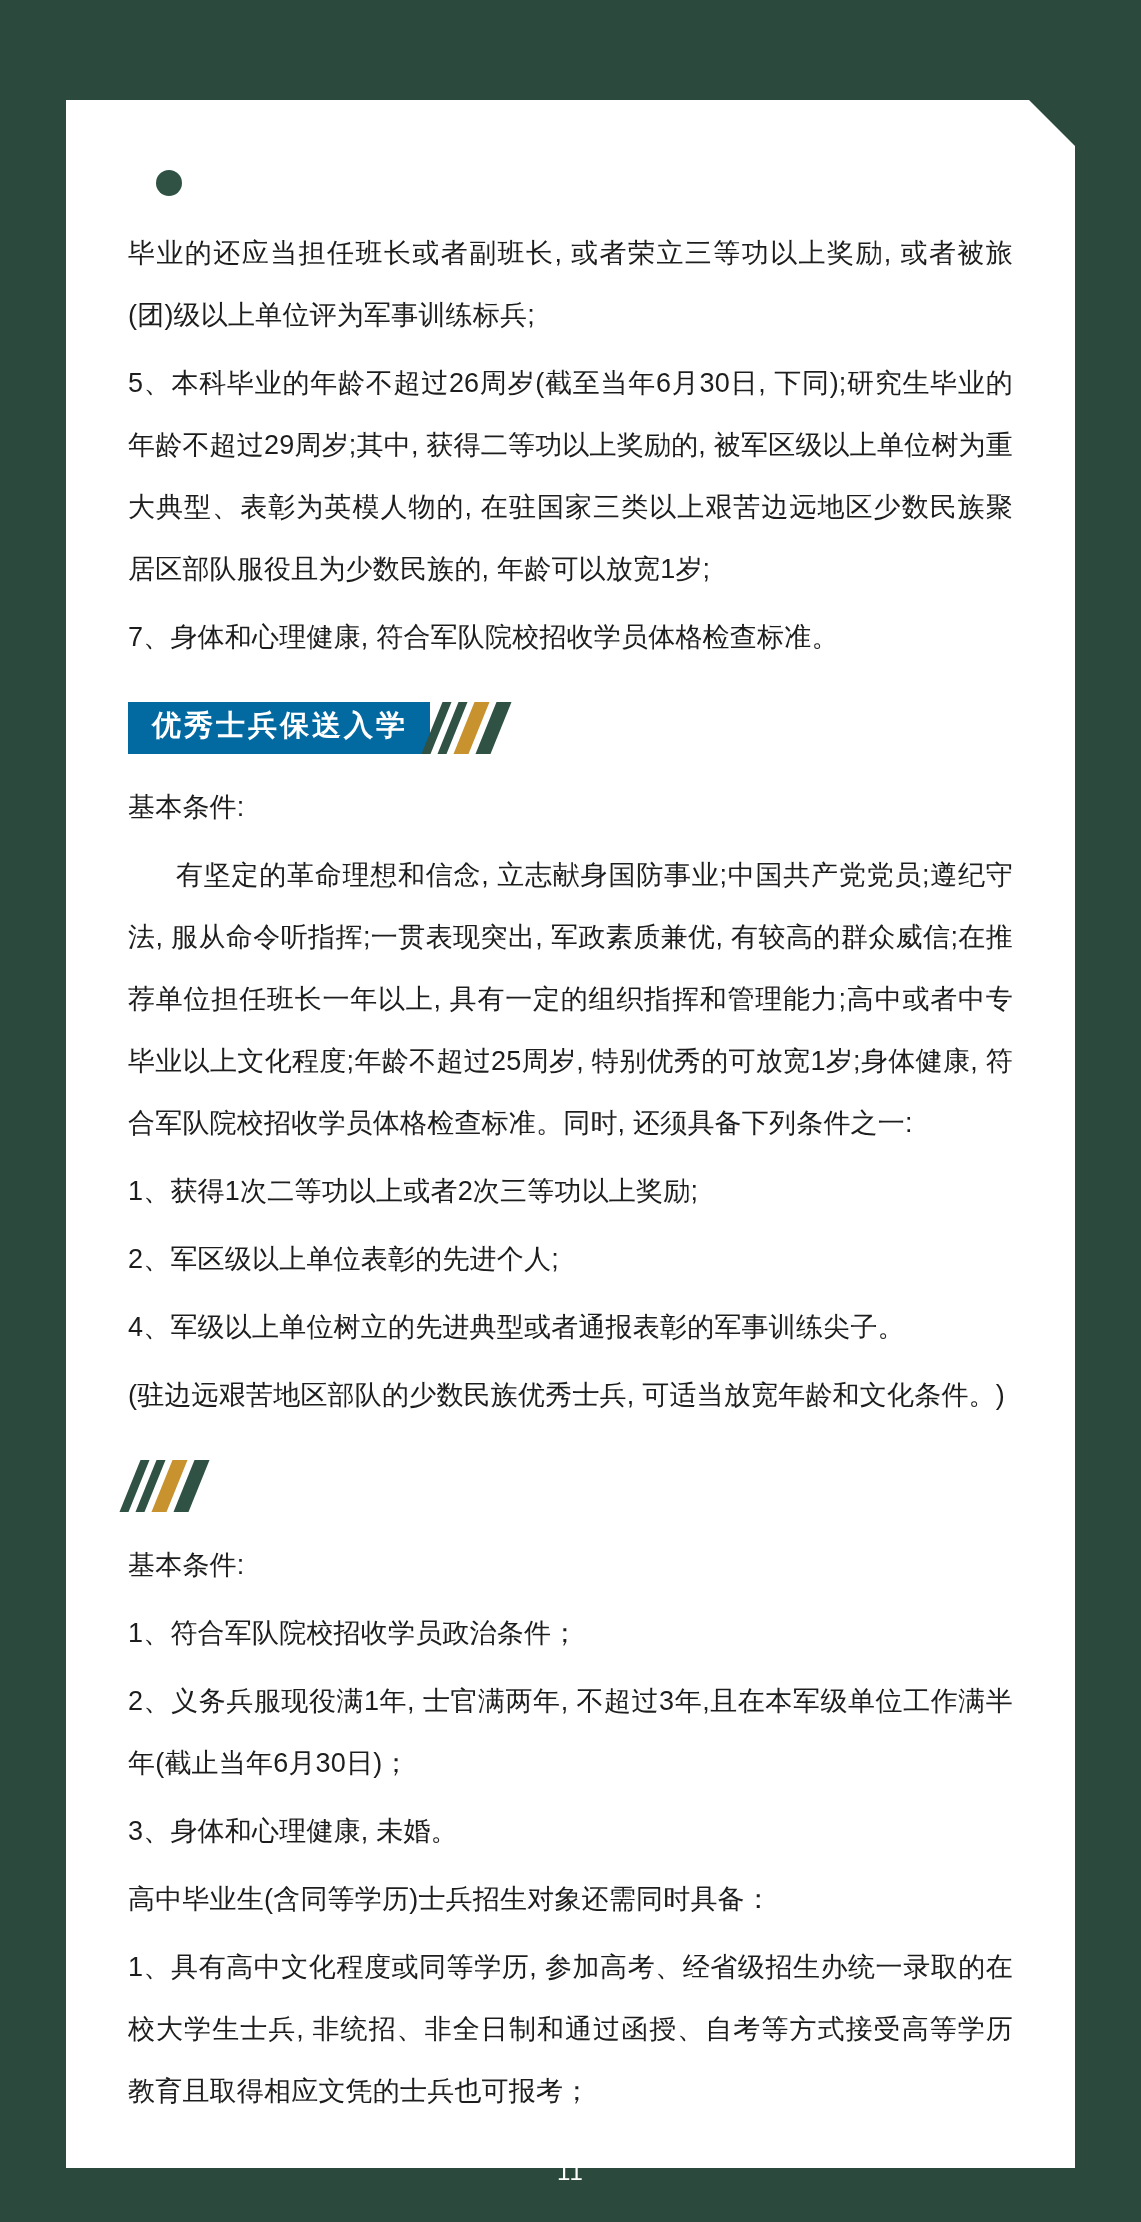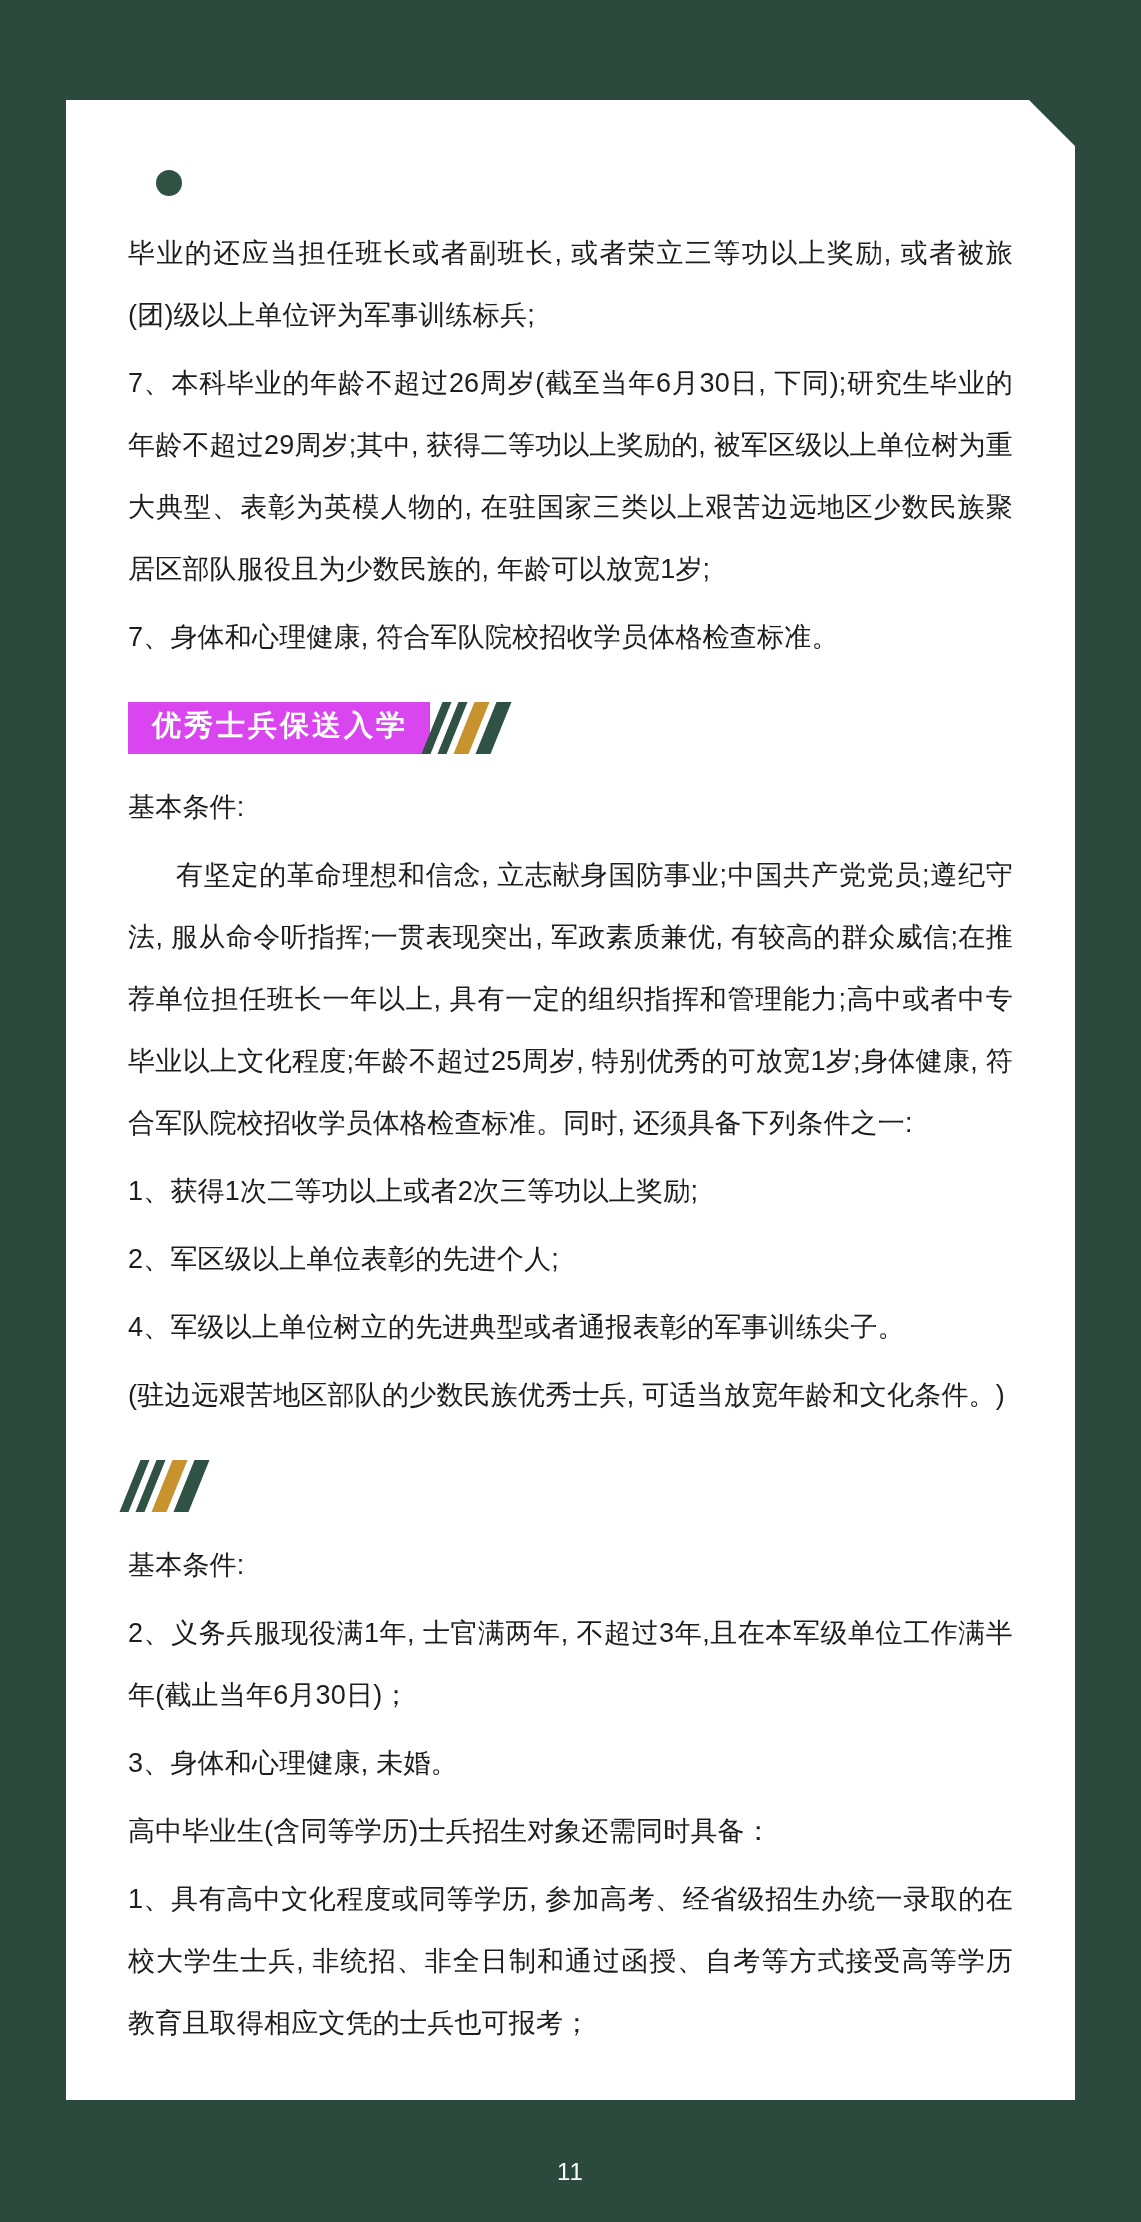--- a/index.html
+++ b/index.html
@@ -49,21 +49,21 @@
     text-indent: 48px;
   }
   .section-head {
     position: relative;
     height: 52px;
     margin: 34px 0 22px 0;
     display: flex;
     align-items: stretch;
   }
   .section-head .label {
-    background: #d946ef;
+    background: #0369a1;
     color: #ffffff;
     font-size: 29px;
     font-weight: bold;
     letter-spacing: 3px;
     display: flex;
     align-items: center;
     padding: 0 22px 4px 24px;
     height: 52px;
     box-sizing: border-box;
   }
@@ -95,21 +95,21 @@
 </style>
 </head>
 <body>
 
 <div class="page-wrap">
   <div class="sheet">
 
     <div class="bullet-dot"></div>
 
     <p class="body-text">毕业的还应当担任班长或者副班长, 或者荣立三等功以上奖励, 或者被旅(团)级以上单位评为军事训练标兵;</p>
-    <p class="body-text">7、本科毕业的年龄不超过26周岁(截至当年6月30日, 下同);研究生毕业的年龄不超过29周岁;其中, 获得二等功以上奖励的, 被军区级以上单位树为重大典型、表彰为英模人物的, 在驻国家三类以上艰苦边远地区少数民族聚居区部队服役且为少数民族的, 年龄可以放宽1岁;</p>
+    <p class="body-text">5、本科毕业的年龄不超过26周岁(截至当年6月30日, 下同);研究生毕业的年龄不超过29周岁;其中, 获得二等功以上奖励的, 被军区级以上单位树为重大典型、表彰为英模人物的, 在驻国家三类以上艰苦边远地区少数民族聚居区部队服役且为少数民族的, 年龄可以放宽1岁;</p>
     <p class="body-text">7、身体和心理健康, 符合军队院校招收学员体格检查标准。</p>
 
     <div class="section-head">
       <div class="label">优秀士兵保送入学</div>
       <div class="stripes">
         <div class="stripe dark thin"></div>
         <div class="stripe dark thin"></div>
         <div class="stripe gold"></div>
         <div class="stripe dark"></div>
       </div>
@@ -125,20 +125,21 @@
     <div class="section-head">
       <div class="stripes">
         <div class="stripe dark thin"></div>
         <div class="stripe dark thin"></div>
         <div class="stripe gold"></div>
         <div class="stripe dark"></div>
       </div>
     </div>
 
     <p class="body-text">基本条件:</p>
+    <p class="body-text">1、符合军队院校招收学员政治条件；</p>
     <p class="body-text">2、义务兵服现役满1年, 士官满两年, 不超过3年,且在本军级单位工作满半年(截止当年6月30日)；</p>
     <p class="body-text">3、身体和心理健康, 未婚。</p>
     <p class="body-text">高中毕业生(含同等学历)士兵招生对象还需同时具备：</p>
     <p class="body-text">1、具有高中文化程度或同等学历, 参加高考、经省级招生办统一录取的在校大学生士兵, 非统招、非全日制和通过函授、自考等方式接受高等学历教育且取得相应文凭的士兵也可报考；</p>
 
   </div>
 
   <div class="page-number">11</div>
 </div>
 

